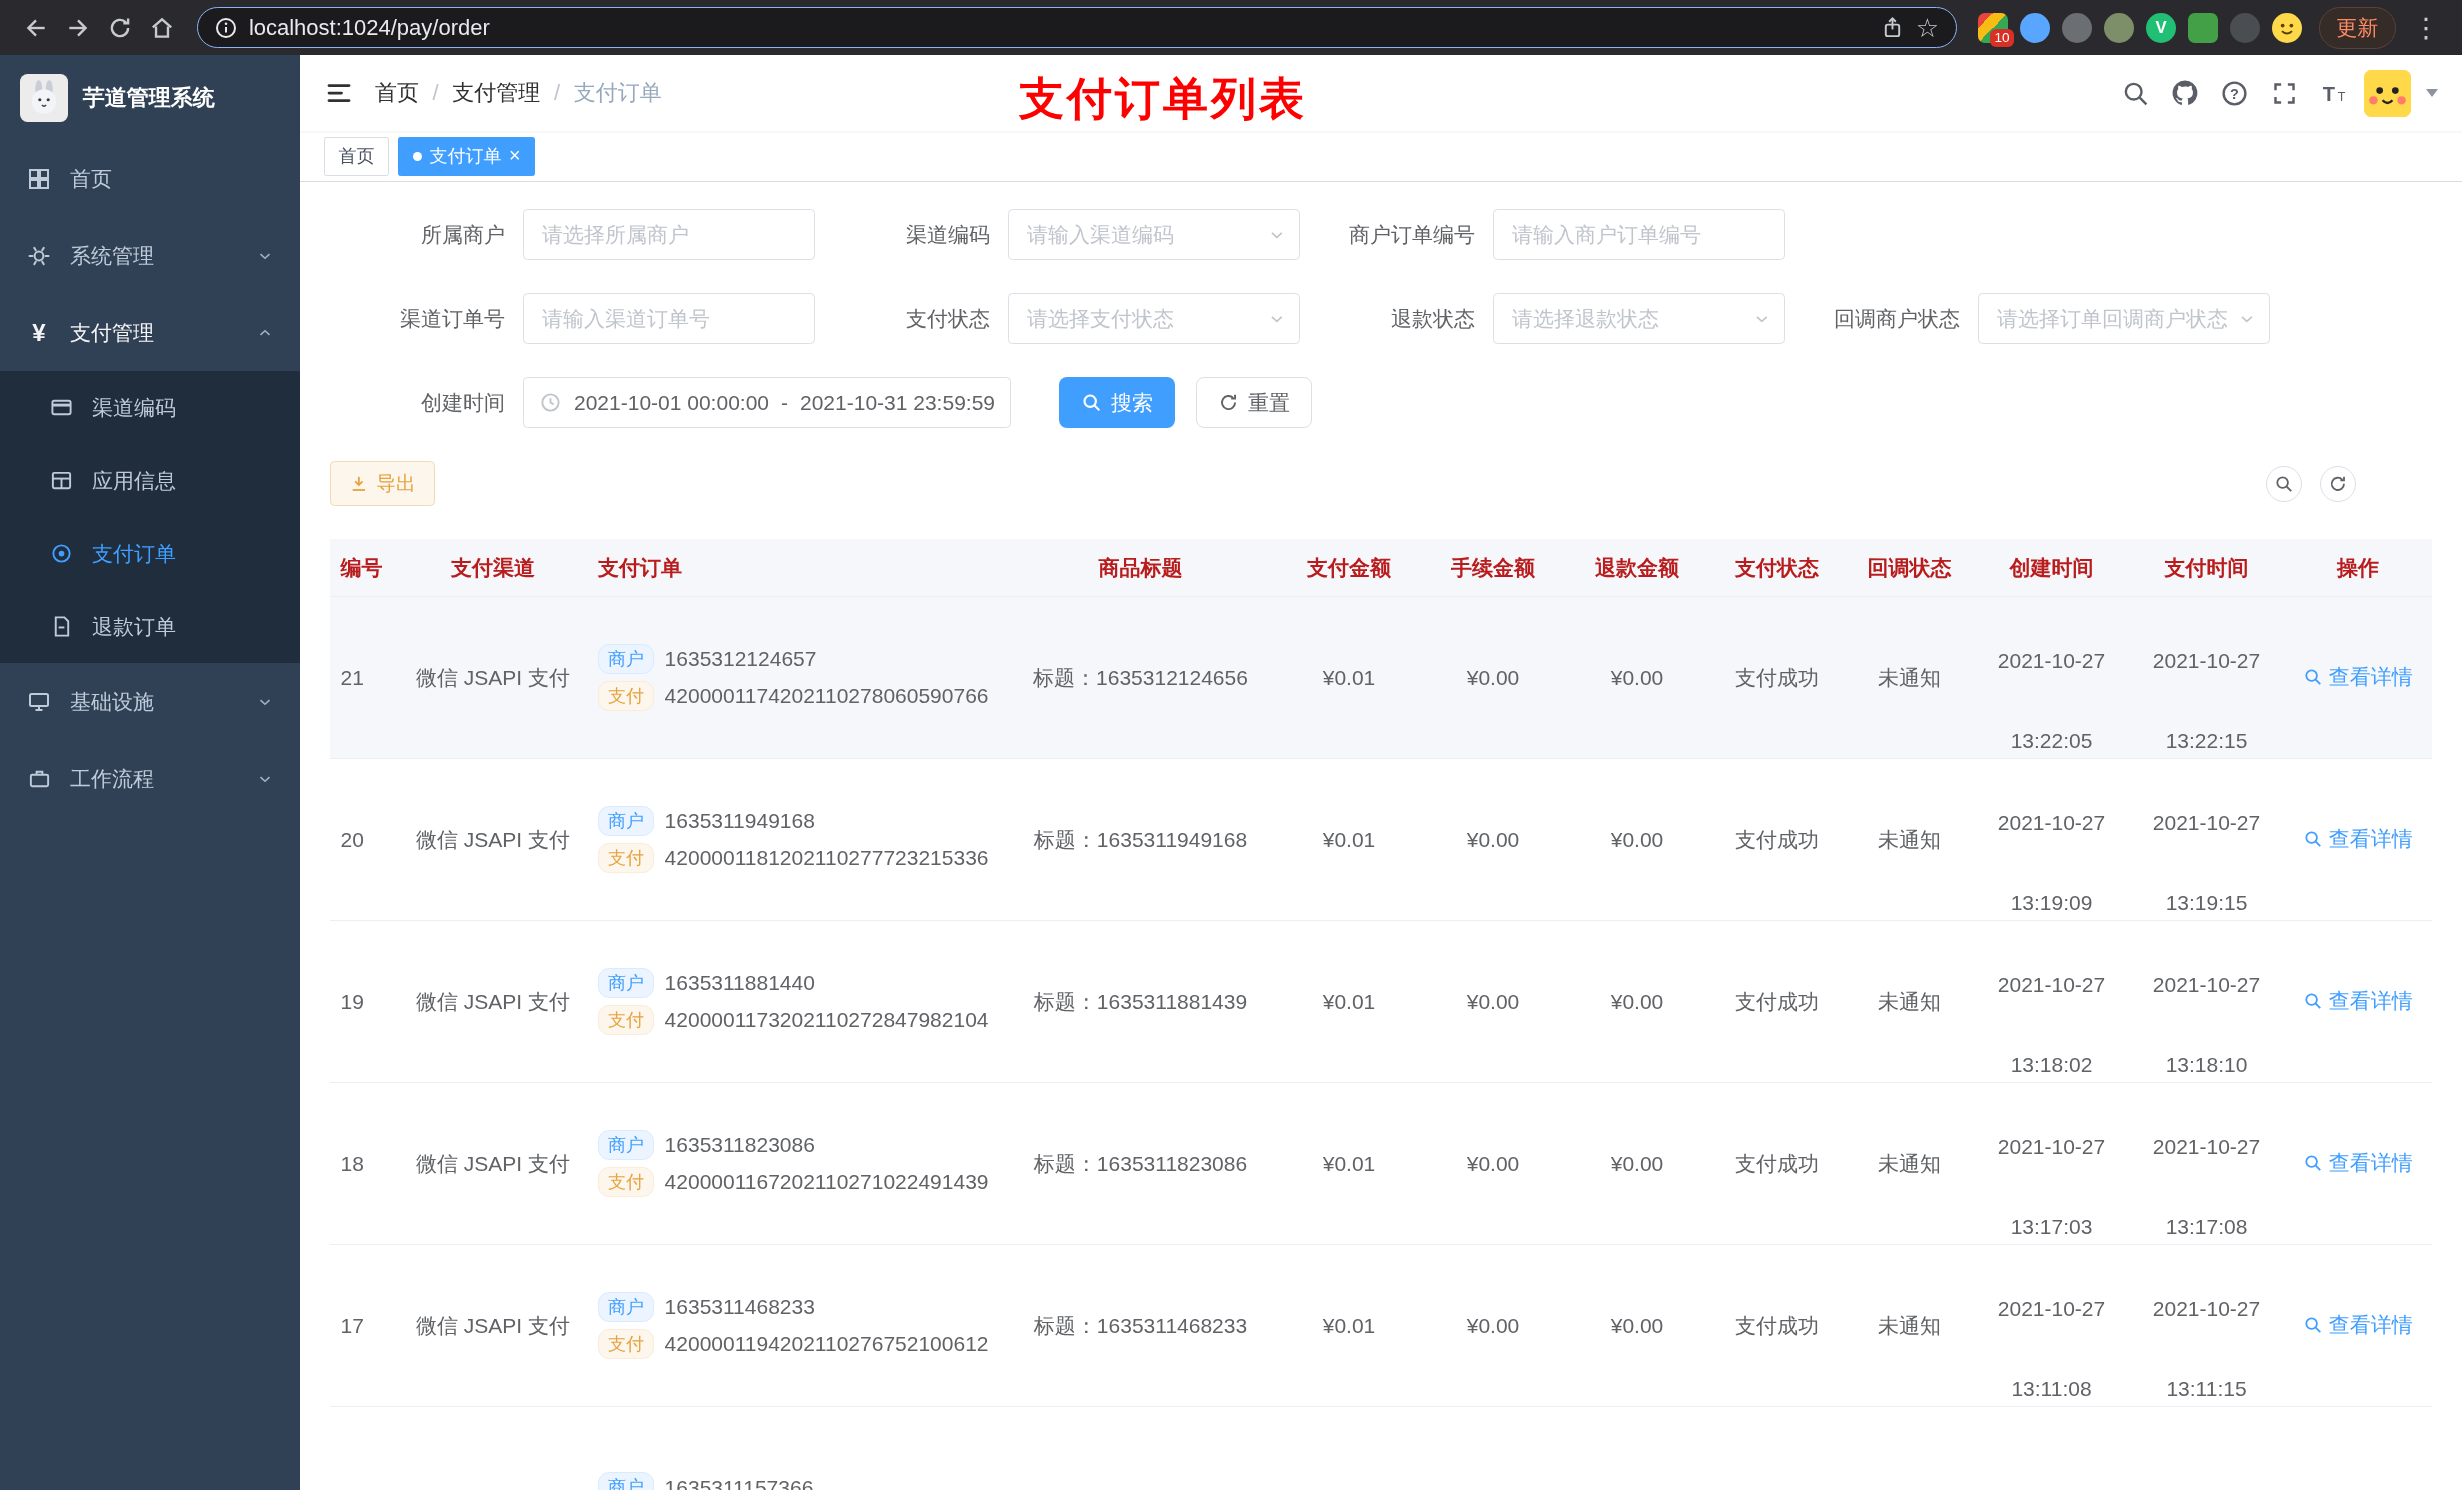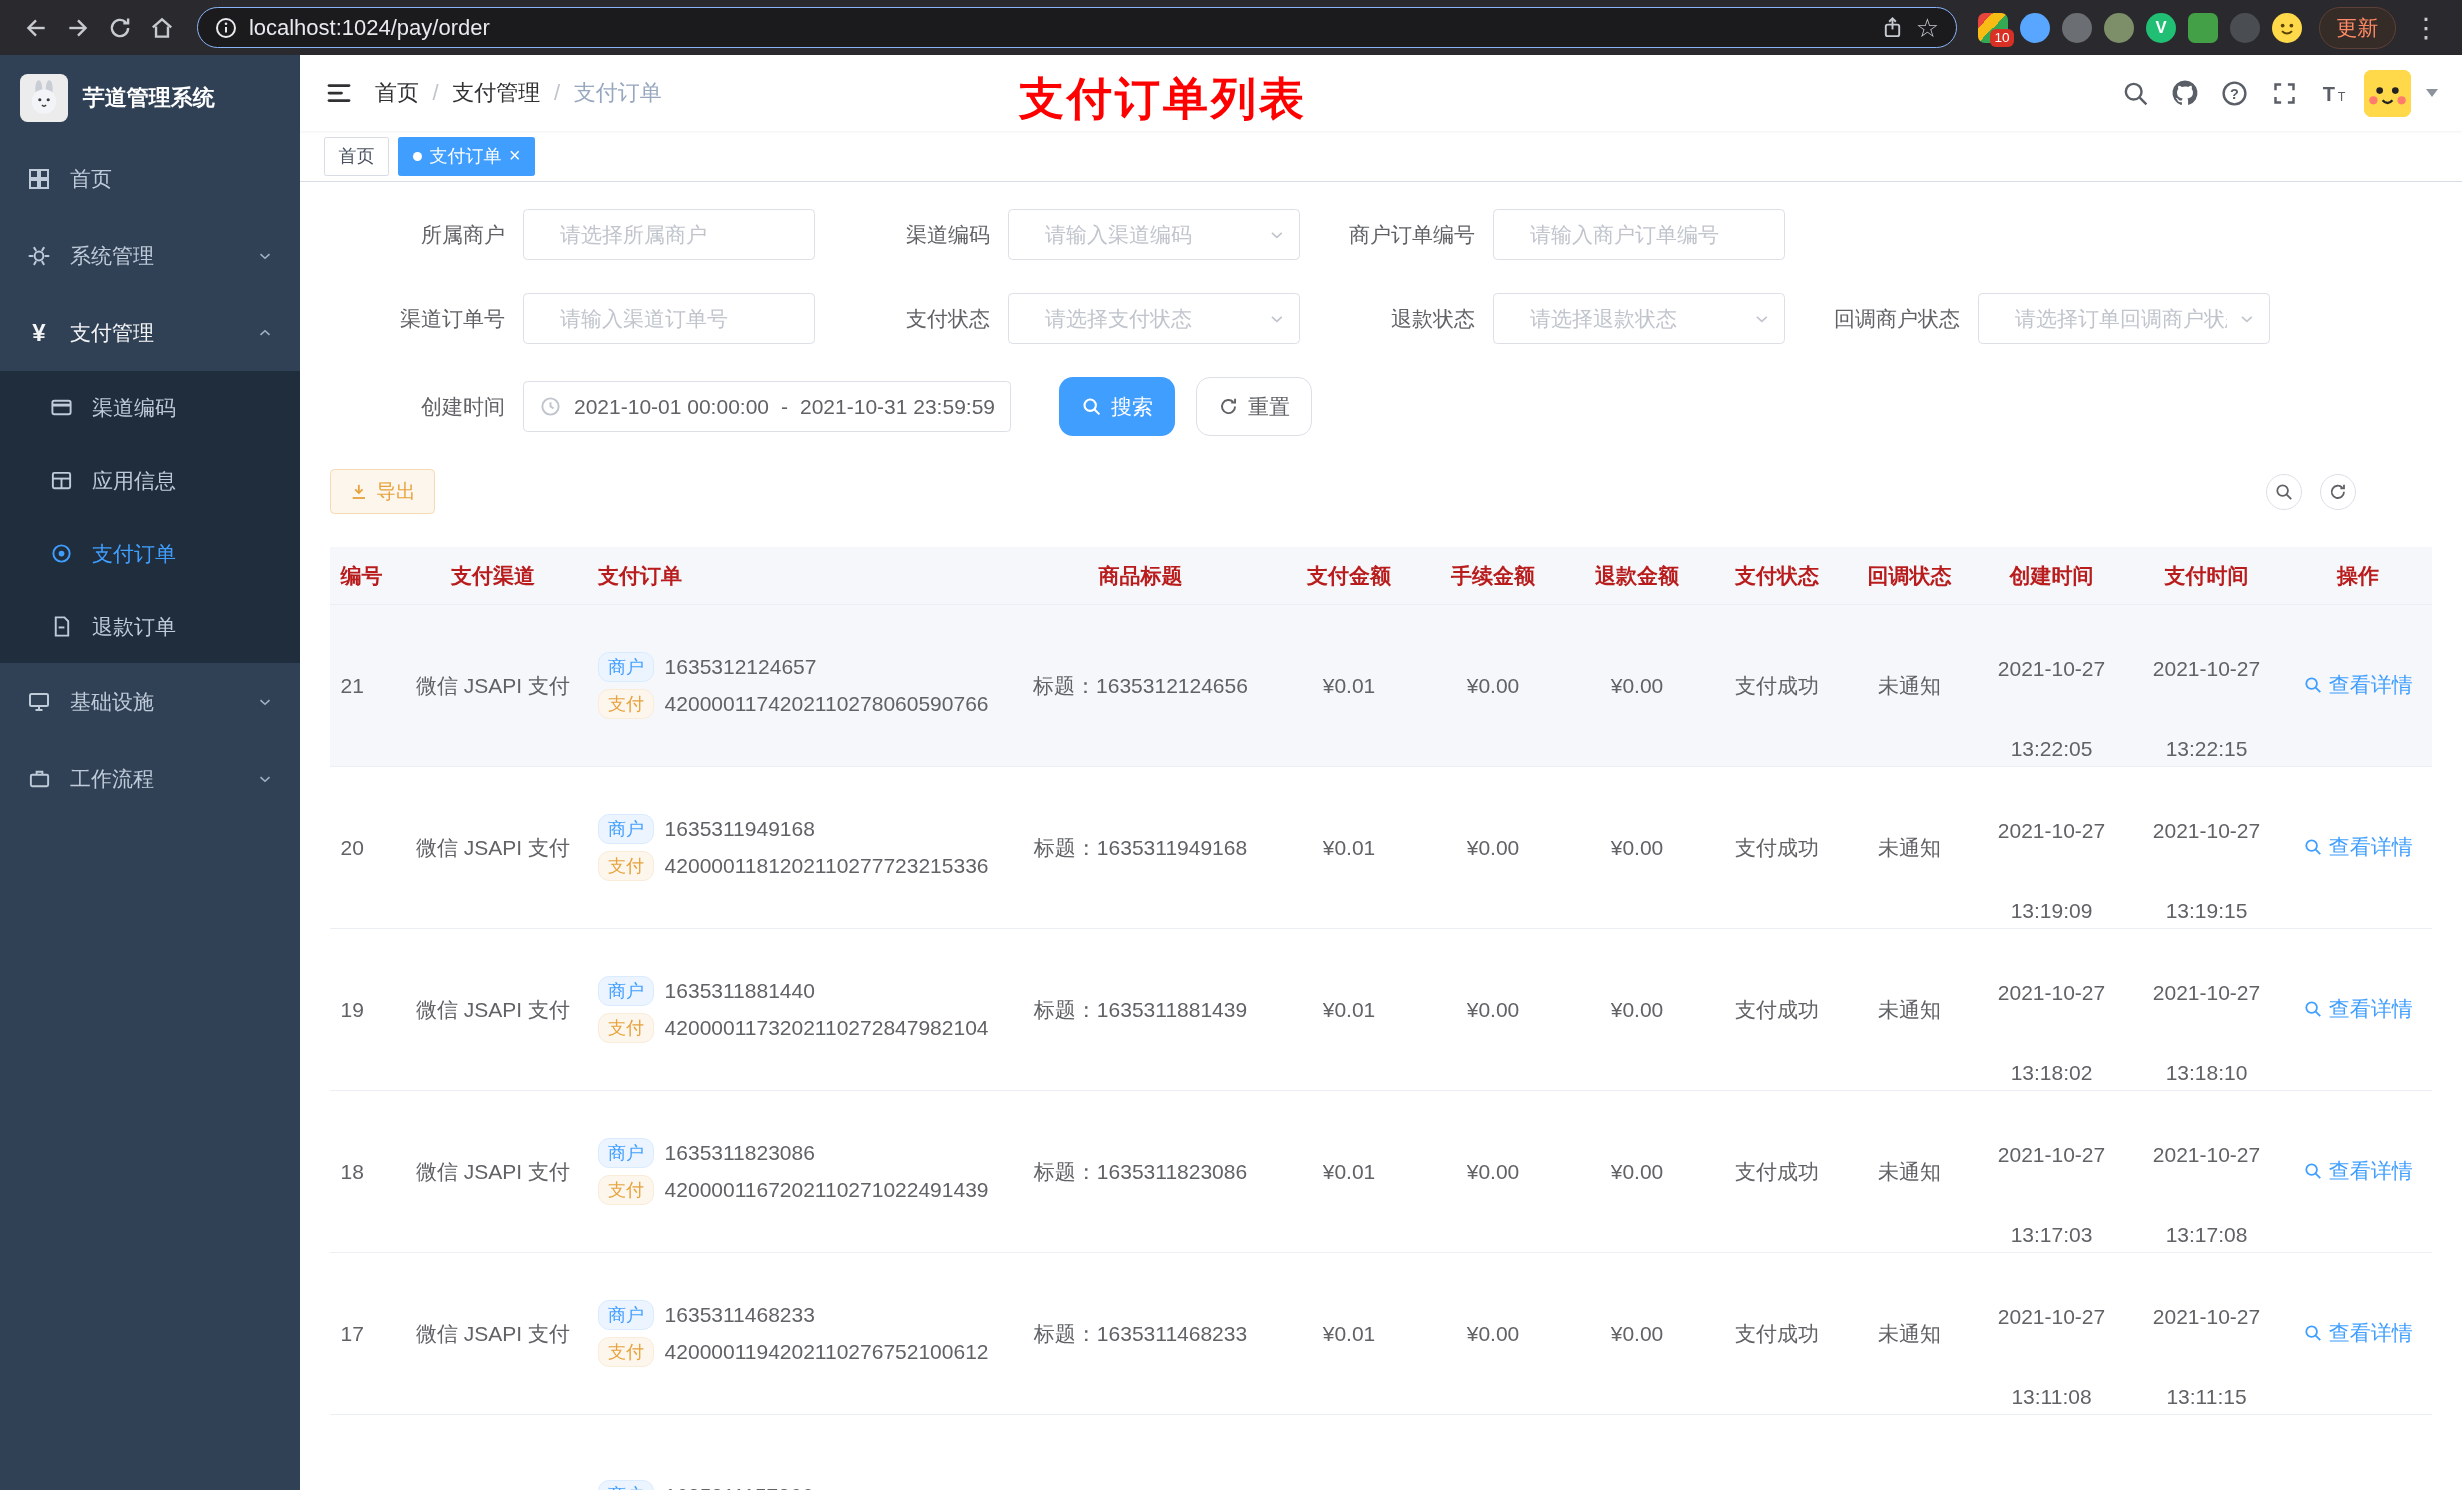--- a/index.html
+++ b/index.html
@@ -56,28 +56,28 @@
   .tag-tab { height:39px; display:flex; align-items:center; gap:7.6px; padding:0 13.6px; border:0.8px solid #d8dce5; background:#fff; color:#495060; font-size:18px; border-radius:2.3px; cursor:pointer; }
   .tag-tab.active { background:#409eff; border-color:#409eff; color:#fff; }
   .tab-dot { width:9px; height:9px; border-radius:50%; background:#fff; }
   .tab-close { font-size:19.7px; line-height:1; }
 
   
   .content { flex:1; overflow:hidden; padding:27px 30px 0; }
   .f-row { display:flex; margin-bottom:33px; }
   .f-cell { display:flex; align-items:center; }
   .f-label { width:193px; text-align:right; padding-right:18px; font-size:21px; color:#606266; flex:none; }
-  .f-input { width:292px; height:51px; border:0.8px solid #dcdfe6; border-radius:4.5px; padding:0 36px; font-size:21px; color:#606266; outline:none; background:#fff; }
+  .f-input { width:292px; height:51px; border:0.8px solid #dcdfe6; border-radius:4.5px; padding:0 18px; font-size:21px; color:#606266; outline:none; background:#fff; }
   .f-select { position:relative; width:292px; }
   .f-select .f-input { width:100%; padding-right:42px; }
   .sel-arrow { position:absolute; right:13.6px; top:50%; transform:translateY(-50%); color:#c0c4cc; pointer-events:none; }
   input::placeholder { color:#c0c4cc; }
   .date-range { width:488px; height:51px; border:0.8px solid #dcdfe6; border-radius:4.5px; display:flex; align-items:center; gap:12px; padding:0 15px; font-size:21px; color:#606266; white-space:nowrap; overflow:hidden; }
   .date-range .d-ic { color:#c0c4cc; flex:none; }
-  .btn { height:59px; display:inline-flex; align-items:center; gap:9px; padding:0 21px; border-radius:14px; font-size:21px; cursor:pointer; border:0.8px solid transparent; }
+  .btn { height:51px; display:inline-flex; align-items:center; gap:9px; padding:0 21px; border-radius:8px; font-size:21px; cursor:pointer; border:0.8px solid transparent; }
   .btn-primary { background:#409eff; color:#fff; margin-left:48px; }
   .btn-plain { background:#fff; border-color:#dcdfe6; color:#606266; margin-left:21px; }
 
   .toolbar-row { margin-top:30px; display:flex; align-items:center; }
   .btn-export { height:45px; display:inline-flex; align-items:center; gap:7.6px; padding:0 18px; border-radius:4.5px; font-size:19.7px; color:#e6a23c; background:#fdf6ec; border:0.8px solid #f5dab1; cursor:pointer; }
   .tool-circles { margin-left:auto; display:flex; gap:18px; margin-right:76px; }
   .circle-btn { width:36px; height:36px; border-radius:50%; border:0.8px solid #dcdfe6; display:flex; align-items:center; justify-content:center; color:#606266; background:#fff; cursor:pointer; }
 
   
   .table { margin-top:33px; font-size:21px; }

